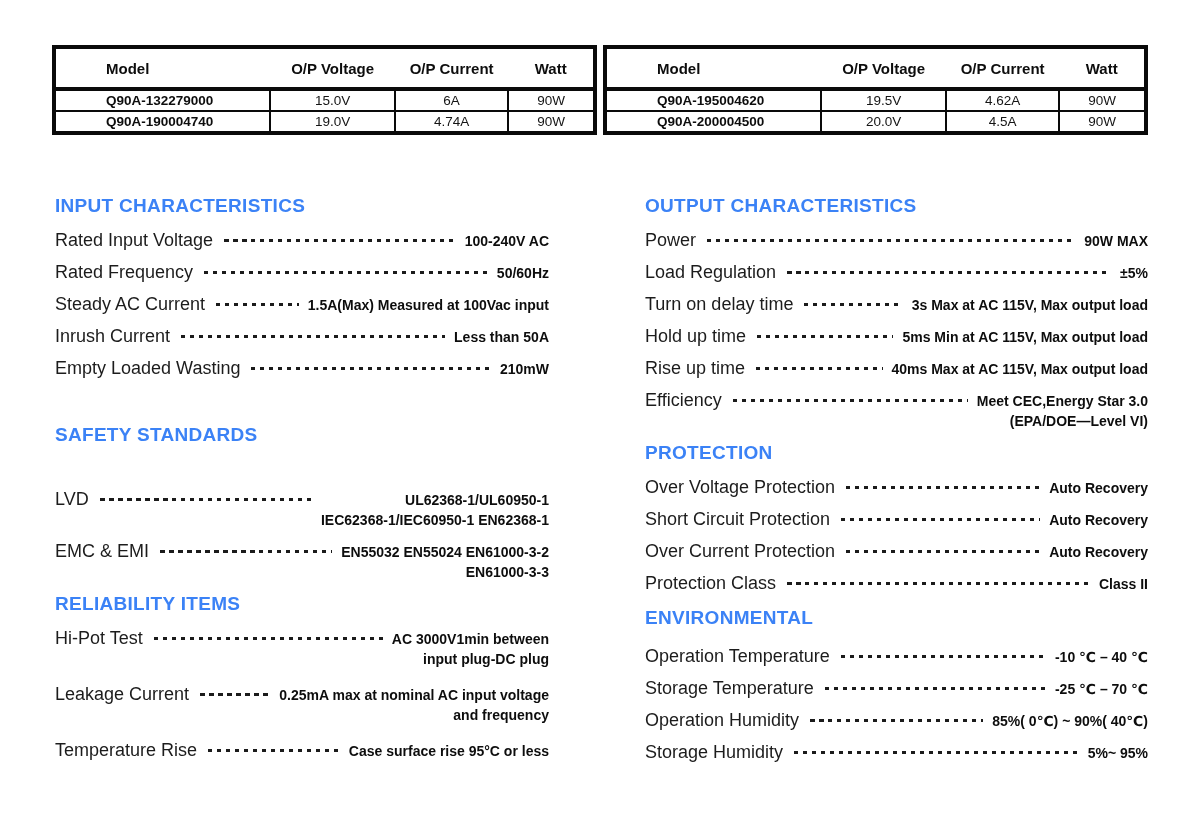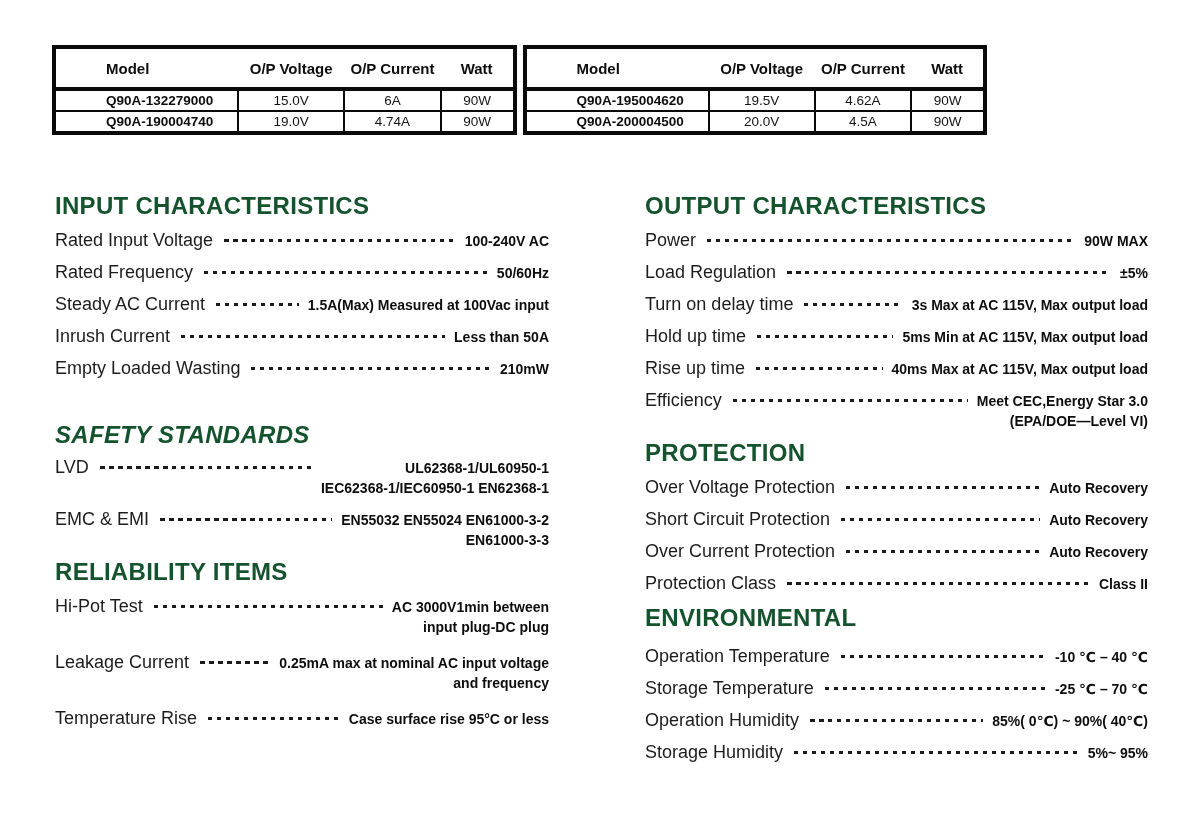--- a/index.html
+++ b/index.html
@@ -9,21 +9,21 @@
     background: #ffffff;
     color: #111111;
     font-family: "Liberation Sans", "DejaVu Sans", sans-serif;
     overflow: hidden;
   }
 
   
   .tables-wrap {
     position: absolute;
     top: 45px; left: 52px;
-    width: 935px;
+    width: 1096px;
     display: flex;
     gap: 6px;
   }
   table.model-table {
     flex: 1 1 0;
     border-collapse: collapse;
     border: 4px solid #0a0a0a;
     table-layout: fixed;
   }
   .c-model { width: 40%; }
@@ -53,29 +53,29 @@
     font-weight: 700;
     color: #0d0d0d;
   }
 
   
   .spec-col { position: absolute; top: 196px; }
   .col-left  { left: 55px;  width: 494px; }
   .col-right { left: 645px; width: 503px; }
 
   .section-title {
-    font-size: 24px;
+    font-size: 19px;
     font-weight: 800;
     letter-spacing: 0.3px;
-    color: #14532d;
+    color: #3b82f6;
     line-height: 19px;
   }
   .mb16 { margin-bottom: 16px; }
   .mb20 { margin-bottom: 20px; }
-  .mb30 { margin-bottom: 14px; font-style: italic; }
+  .mb30 { margin-bottom: 46px; }
   .mt46 { margin-top: 46px; }
   .mt12 { margin-top: 12px; }
   .mt8  { margin-top: 8px; }
   .mt14 { margin-top: 14px; }
 
   .spec-row {
     display: flex;
     align-items: flex-start;
     margin-bottom: 12px;
     line-height: 19px;

